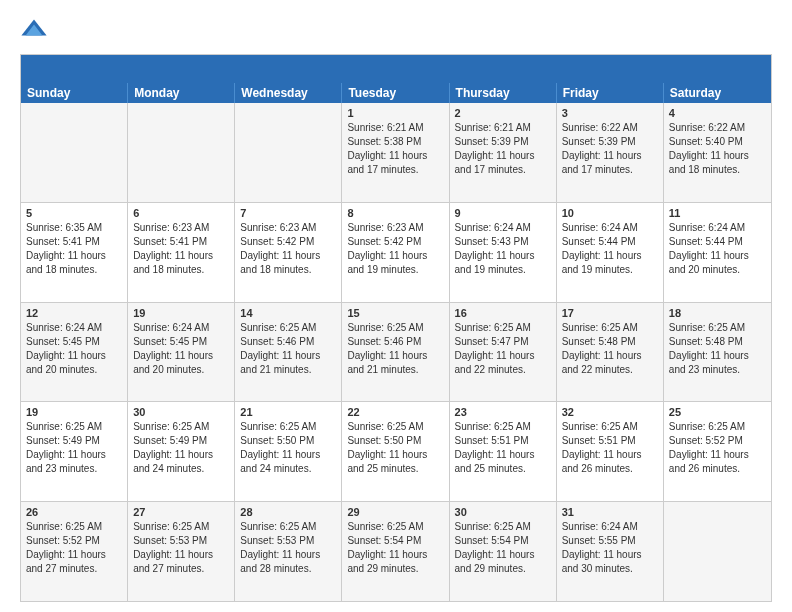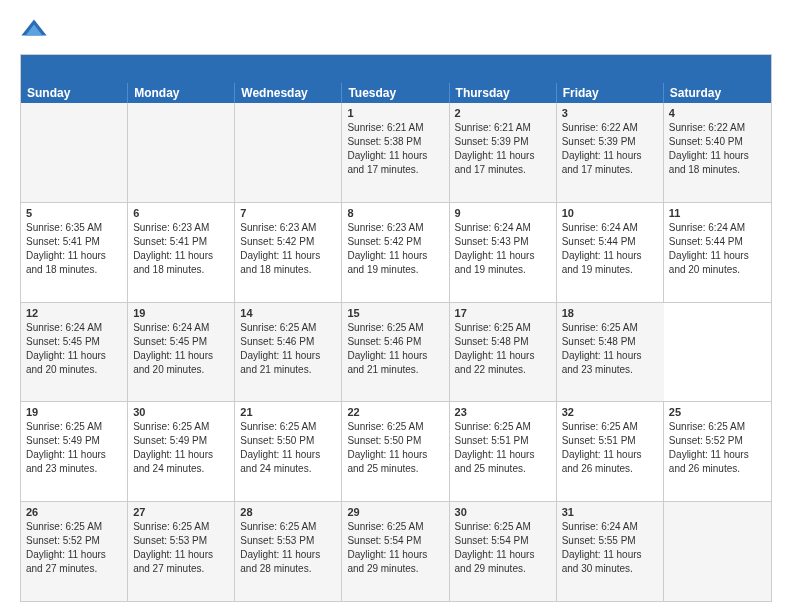--- a/index.html
+++ b/index.html
@@ -239,20 +239,26 @@
 Sunset: 5:46 PM
 Daylight: 11 hours and 21 minutes.</div>
           </div>
           <div class="cal-cell shaded">
             <span class="day-num">15</span>
             <div class="cell-info">Sunrise: 6:25 AM
 Sunset: 5:46 PM
 Daylight: 11 hours and 21 minutes.</div>
           </div>
           <div class="cal-cell shaded">
+            <span class="day-num">16</span>
+            <div class="cell-info">Sunrise: 6:25 AM
+Sunset: 5:47 PM
+Daylight: 11 hours and 22 minutes.</div>
+          </div>
+          <div class="cal-cell shaded">
             <span class="day-num">17</span>
             <div class="cell-info">Sunrise: 6:25 AM
 Sunset: 5:48 PM
 Daylight: 11 hours and 22 minutes.</div>
           </div>
           <div class="cal-cell shaded">
             <span class="day-num">18</span>
             <div class="cell-info">Sunrise: 6:25 AM
 Sunset: 5:48 PM
 Daylight: 11 hours and 23 minutes.</div>

